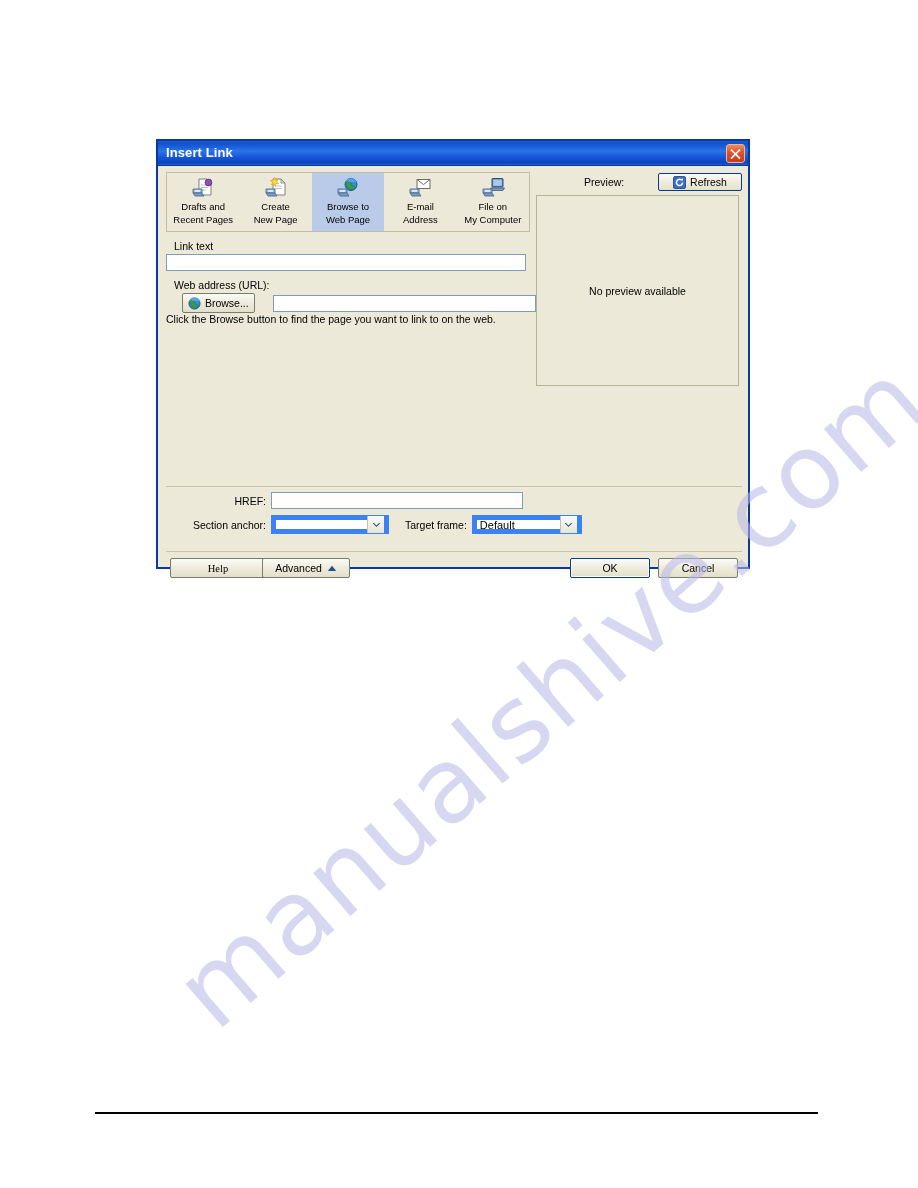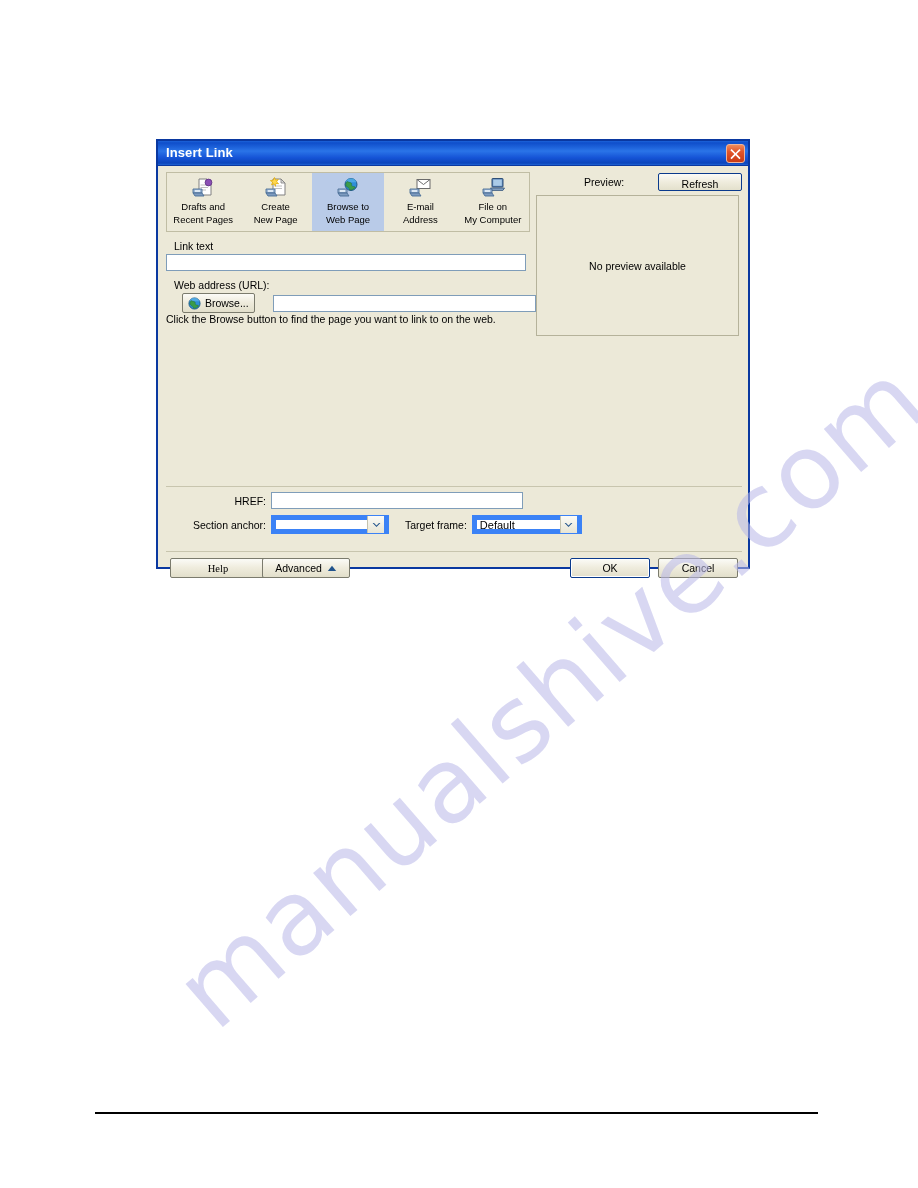--- a/index.html
+++ b/index.html
@@ -232,26 +232,25 @@
     border-radius: 2px;
     background: linear-gradient(to bottom, #fbfbf7 0%, #efecdd 50%, #e3e0cc 100%);
     display: flex;
     align-items: center;
     justify-content: center;
     gap: 4px;
     cursor: pointer;
     box-sizing: border-box;
     font-family: "Liberation Sans", sans-serif;
     font-size: 10.5px;
-    flex-direction: column;
   }
   #preview-pane {
     margin-top: 3px;
     width: 203px;
-    height: 141px;
+    height: 191px;
     border: 1px solid #b5b29a;
     background: #ece9d8;
     box-sizing: border-box;
     display: flex;
     align-items: center;
     justify-content: center;
   }
   #preview-empty-text {
     font-family: "Liberation Sans", sans-serif;
     font-size: 10.5px;

